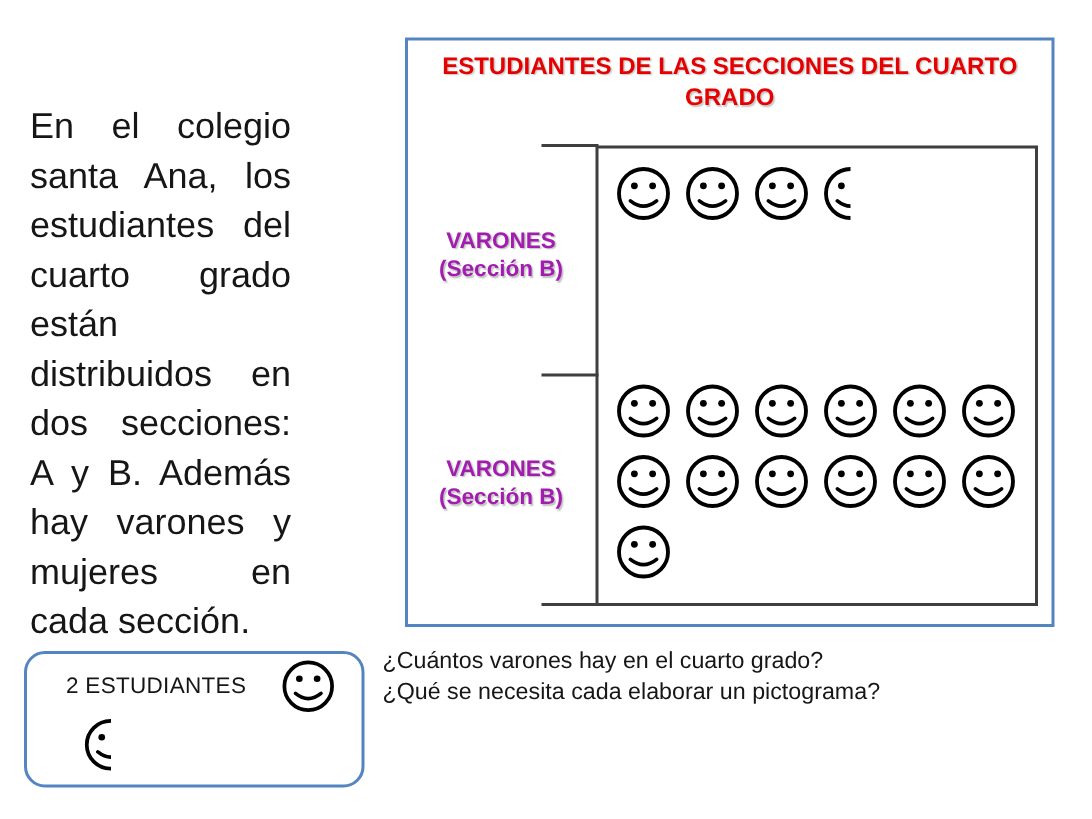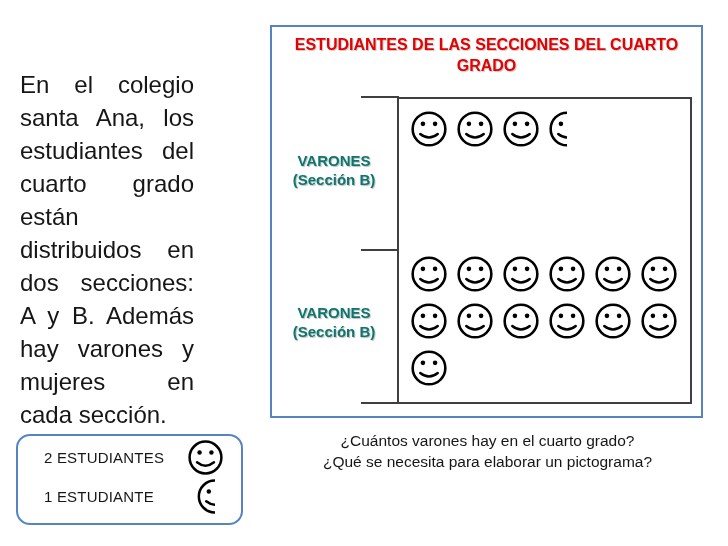--- a/index.html
+++ b/index.html
@@ -41,21 +41,21 @@
     position: absolute; left: 89px; width: 38px; height: 2px;
     background: #3f3f3f;
   }
   .tick.t-top { top: 69px; }
   .tick.t-mid { top: 222px; }
   .tick.t-bot { top: 375px; }
 
   .row-label {
     position: absolute; left: 2px; width: 120px;
     text-align: center; font-weight: bold;
-    font-size: 15px; line-height: 19px; color: #0f766e;
+    font-size: 15px; line-height: 19px; color: #a21caf;
     text-shadow: 1px 1px 1px rgba(90,90,90,0.4);
   }
   .row-label.varones { top: 124px; }
   .row-label.mujeres { top: 276px; }
 
   .icon-row {
     position: absolute; left: 138px; width: 282px;
     display: flex; flex-wrap: wrap; align-content: flex-start;
     gap: 9px 8px;
   }
@@ -75,21 +75,21 @@
   .legend-row {
     display: flex; align-items: center; justify-content: space-between; text-align: right;
   }
   .legend-label { font-size: 15px; color: #161616; letter-spacing: 0.2px; }
   .legend-icon { display: flex; align-items: center; justify-content: center; width: 40px; }
   .legend-icon svg { display: block; }
 
   
   .questions {
     position: absolute; left: 255px; top: 430px; width: 465px;
-    text-align: center; font-size: 15.5px; line-height: 21px;
+    font-size: 15.5px; line-height: 21px;
     color: #161616;
   }
 </style>
 </head>
 <body>
 
 <div class="slide">
 
   <p class="intro">En el colegio santa Ana, los estudiantes del cuarto grado están distribuidos en dos secciones: A y B. Además hay varones y mujeres en cada sección.</p>
 
@@ -224,30 +224,29 @@
       <span class="legend-icon">
           <svg width="37" height="37" viewBox="0 0 40 40">
             <circle cx="20" cy="20" r="17.2" fill="#fff" stroke="#000" stroke-width="2.7"></circle>
             <circle cx="13.6" cy="14.6" r="2.4" fill="#000"></circle>
             <circle cx="26.4" cy="14.6" r="2.4" fill="#000"></circle>
             <path d="M10.8 25.2 Q20 32.6 29.2 25.2" fill="none" stroke="#000" stroke-width="2.6" stroke-linecap="round"></path>
           </svg>
         </span>
     </div>
     <div class="legend-row">
-      <span class="legend-label">1 ESTUDIANTE</span>
       <span class="legend-icon">
           <svg width="19" height="37" viewBox="0 0 20 40">
             <circle cx="20" cy="20" r="17.2" fill="#fff" stroke="#000" stroke-width="2.7"></circle>
             <circle cx="13.6" cy="14.6" r="2.4" fill="#000"></circle>
             <circle cx="26.4" cy="14.6" r="2.4" fill="#000"></circle>
             <path d="M10.8 25.2 Q20 32.6 29.2 25.2" fill="none" stroke="#000" stroke-width="2.6" stroke-linecap="round"></path>
           </svg>
         </span>
     </div>
   </div>
 
   <div class="questions">
     <div>¿Cuántos varones hay en el cuarto grado?</div>
-    <div>¿Qué se necesita para elaborar un pictograma?</div>
+    <div>¿Qué se necesita cada elaborar un pictograma?</div>
   </div>
 
 </div>
 
 </body></html>

